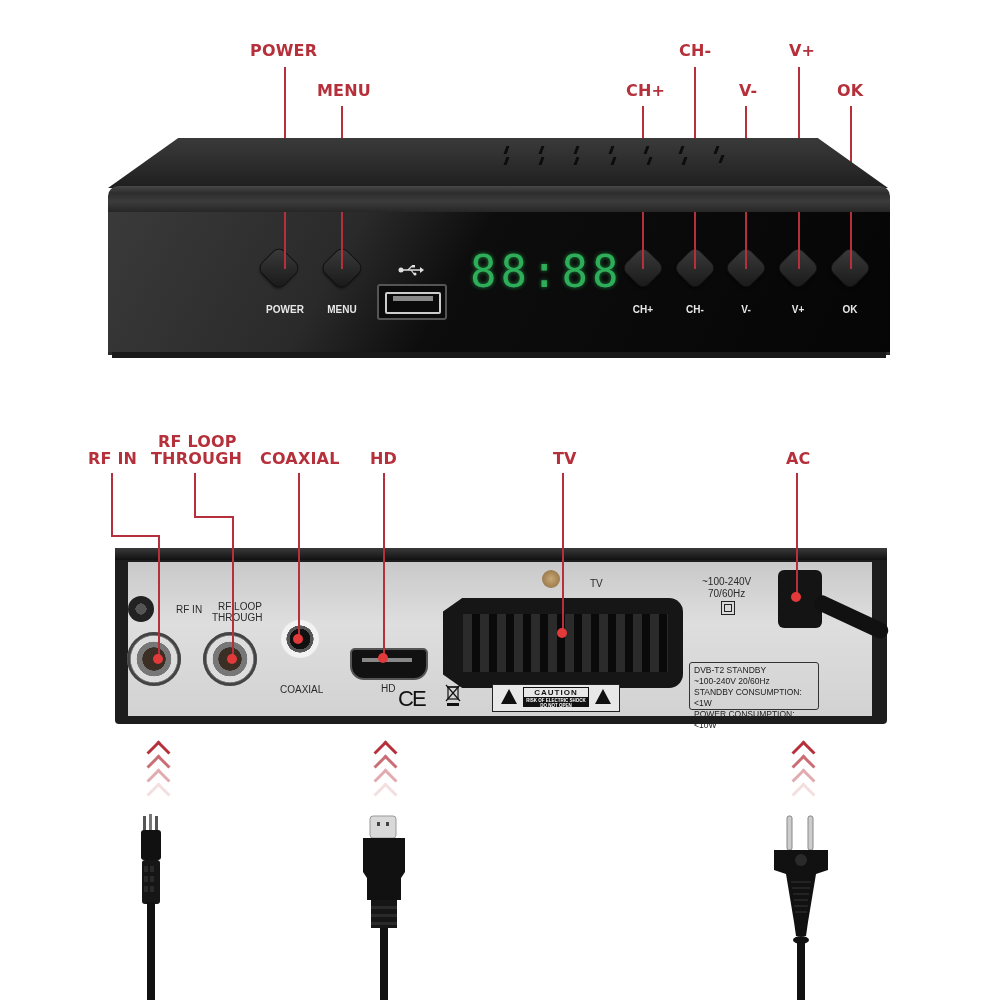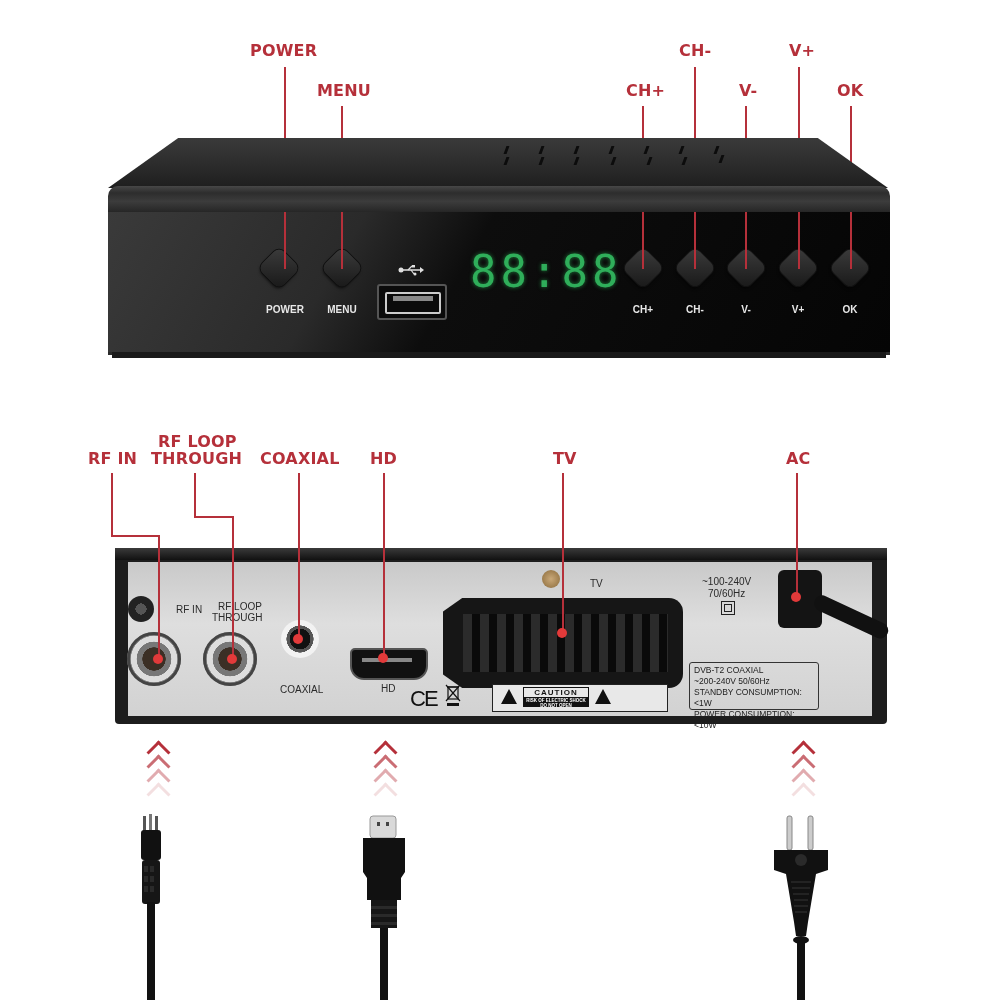--- a/index.html
+++ b/index.html
@@ -33,26 +33,26 @@
   .hdmi-inner{position:absolute;left:10px;top:8px;width:50px;height:4px;background:#888;}
   .scart{position:absolute;left:443px;top:598px;width:240px;height:90px;background:#161616;border-radius:14px;clip-path:polygon(0 15%,8% 0,100% 0,100% 100%,8% 100%,0 85%);}
   .scart-pins{position:absolute;left:20px;top:16px;width:205px;height:58px;background:repeating-linear-gradient(90deg,#2b2b2b 0 9px,#0a0a0a 9px 17px);}
   .screw{position:absolute;left:542px;top:570px;width:18px;height:18px;border-radius:50%;background:radial-gradient(circle,#c9a878,#8a6a3a);}
   .screw-l{position:absolute;left:128px;top:596px;width:26px;height:26px;border-radius:50%;background:radial-gradient(circle,#555 0 30%,#222 31%);}
   .ac-socket{position:absolute;left:778px;top:570px;width:44px;height:58px;background:#141414;border-radius:6px;}
   .ac-cable{position:absolute;left:815px;top:592px;width:80px;height:16px;background:#111;transform:rotate(25deg);transform-origin:left center;border-radius:8px;}
   .dbl-ins{position:absolute;left:721px;top:601px;width:12px;height:12px;border:1.5px solid #222;}
   .dbl-ins::after{content:"";position:absolute;left:2px;top:2px;width:6px;height:6px;border:1px solid #222;}
   .spec-box{position:absolute;left:689px;top:662px;width:130px;height:48px;border:1.5px solid #333;border-radius:3px;padding:2px 4px;box-sizing:border-box;color:#222;font-size:8.5px;line-height:11px;}
-  .caution{position:absolute;left:492px;top:684px;width:126px;height:26px;border:1.5px solid #222;background:#e8e8e8;padding-left:48px;}
+  .caution{position:absolute;left:492px;top:684px;width:126px;height:26px;border:1.5px solid #222;background:#e8e8e8;}
   .caution-tri{position:absolute;top:4px;width:0;height:0;border-left:8px solid transparent;border-right:8px solid transparent;border-bottom:15px solid #111;}
   .caution-center{position:absolute;left:30px;top:2px;width:66px;height:20px;background:#111;color:#fff;text-align:center;}
   .caution-title{display:block;background:#e8e8e8;color:#111;font-size:8px;font-weight:bold;letter-spacing:1px;line-height:9px;margin:1px;}
   .caution-sub{display:block;font-size:4.5px;line-height:5px;font-weight:bold;}
-  .ce{position:absolute;left:410px;top:686px;font-size:22px;color:#111;letter-spacing:-2px;}
+  .ce{position:absolute;left:398px;top:686px;font-size:22px;color:#111;letter-spacing:-2px;}
   .weee{position:absolute;left:445px;top:684px;width:16px;height:22px;}
 
   
   .arrows{position:absolute;width:22px;height:60px;}
   .chev{position:absolute;left:2px;width:14px;height:14px;border-left:3px solid #b5303a;border-top:3px solid #b5303a;transform:rotate(45deg);}
 </style>
 </head>
 <body>
 
 <div class="callout" style="left:250px;top:42px;">POWER</div>
@@ -191,22 +191,22 @@
   </div>
 
   <div class="small-lbl" style="left:702px;top:576px;">~100-240V</div>
   <div class="small-lbl" style="left:708px;top:588px;">70/60Hz</div>
   <div class="dbl-ins"></div>
 
   <div class="ac-socket"></div>
   <div class="ac-cable"></div>
 
   <div class="spec-box">
-    <div>DVB-T2 COAXIAL</div>
-    <div>~200-240V 50/60Hz</div>
+    <div>DVB-T2 STANDBY</div>
+    <div>~100-240V 20/60Hz</div>
     <div>STANDBY CONSUMPTION:&lt;1W</div>
     <div>POWER CONSUMPTION:&lt;10W</div>
   </div>
 </div>
 
 <div class="line" style="left:111px;top:473px;width:1.5px;height:62px;"></div>
 <div class="line" style="left:111px;top:535px;width:48px;height:1.5px;"></div>
 <div class="line" style="left:158px;top:535px;width:1.5px;height:124px;"></div>
 <div class="dot" style="left:158px;top:659px;"></div>
 

